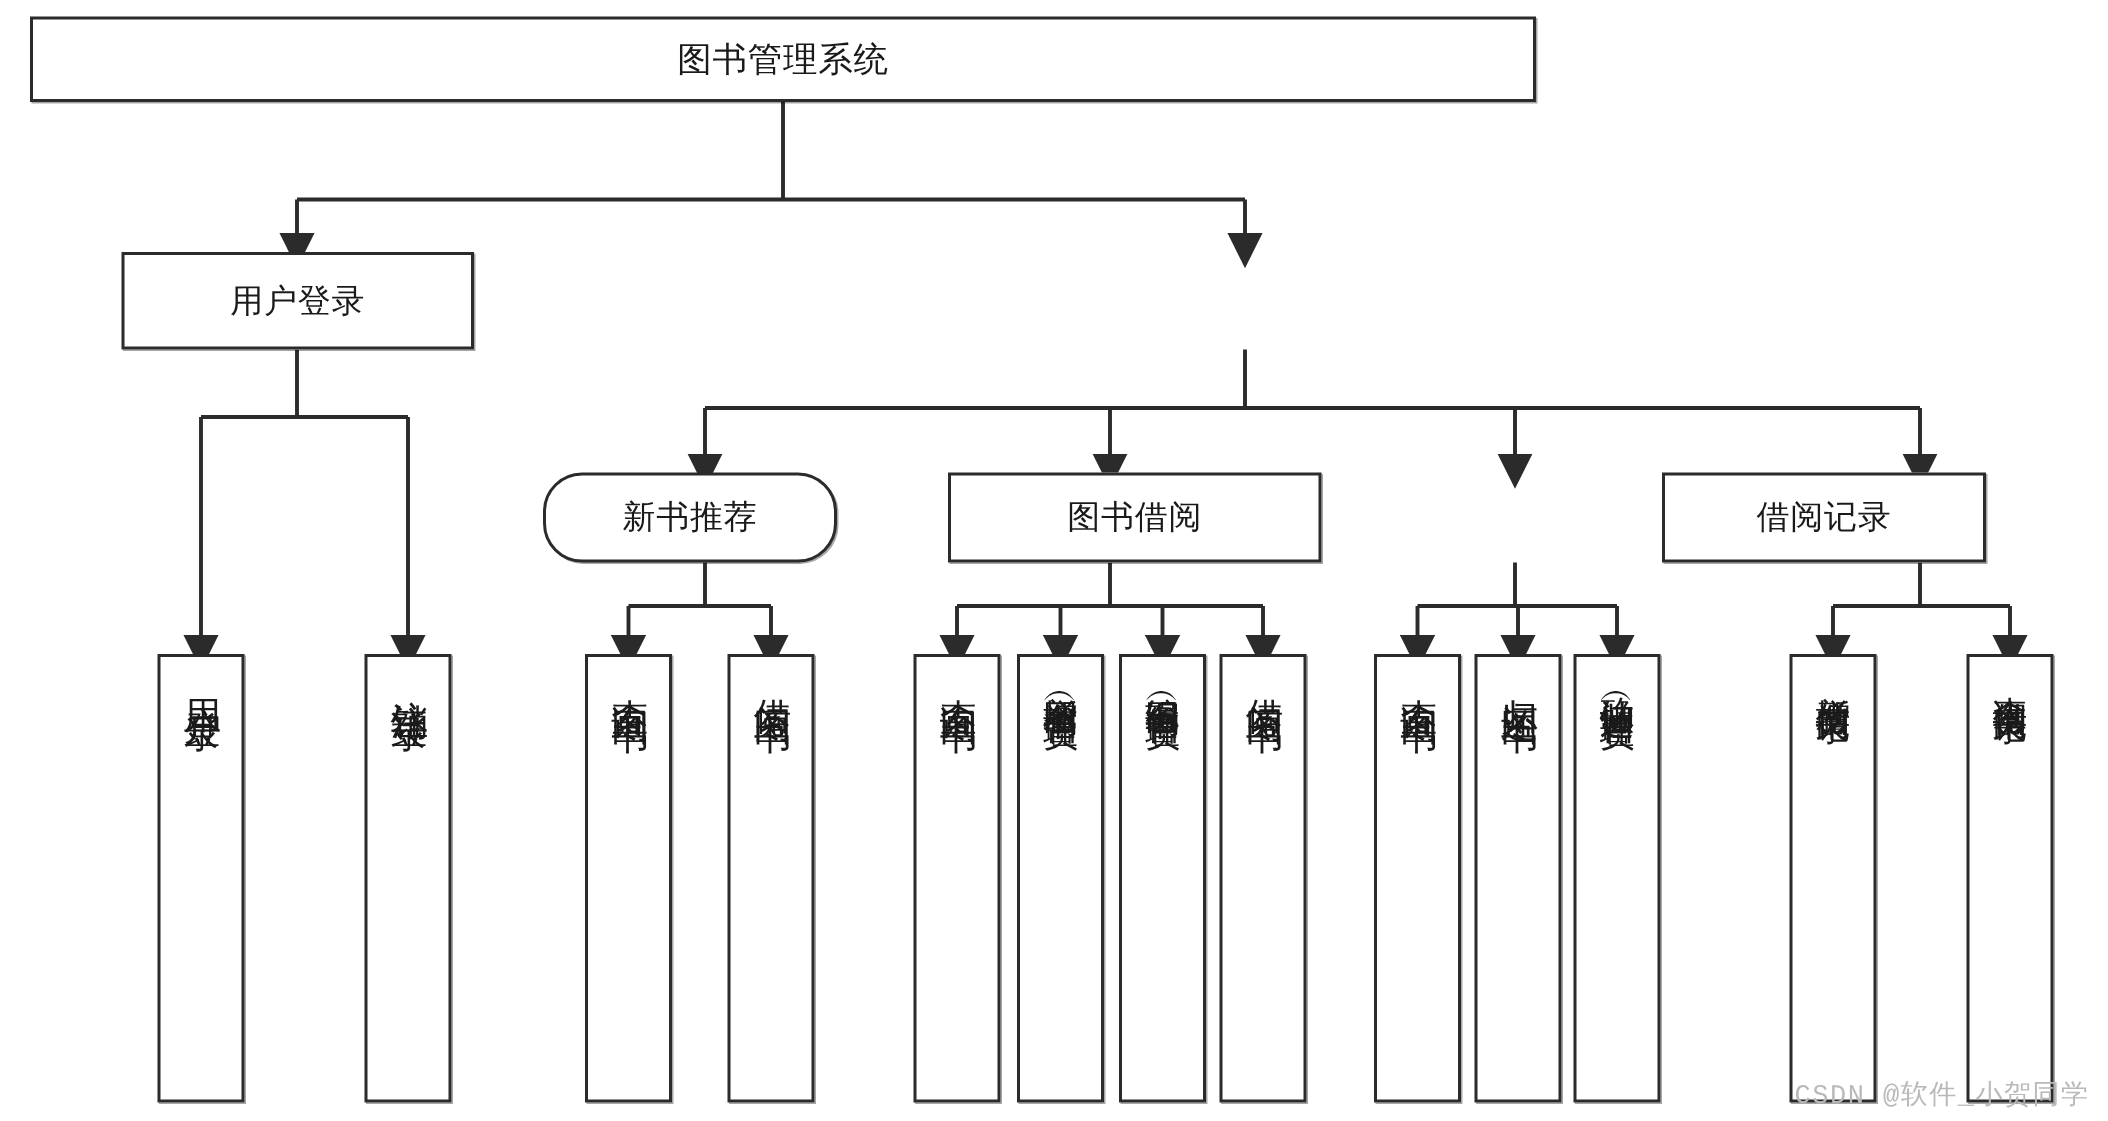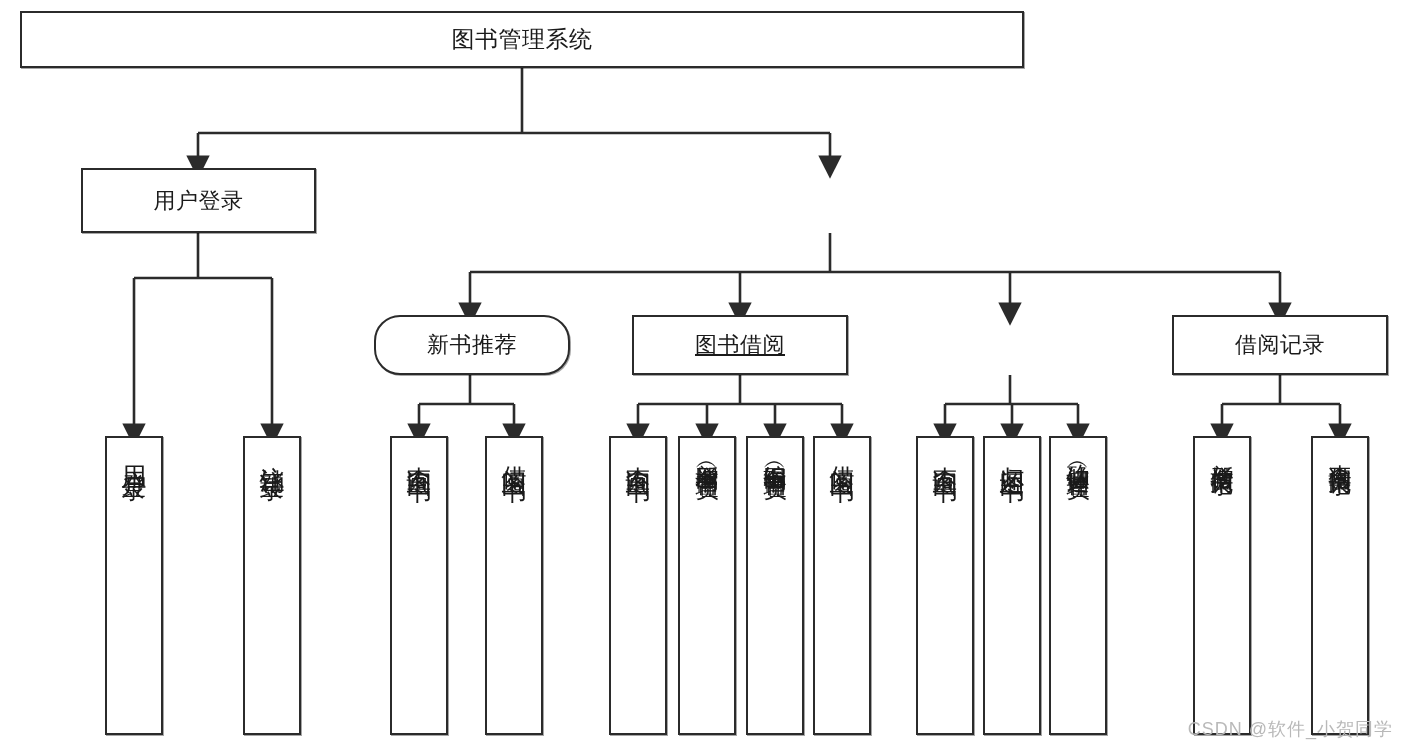--- a/index.html
+++ b/index.html
@@ -52,21 +52,21 @@
 
   #watermark{
     position:absolute;
     right:12px;
     bottom:6px;
     font-size:18px;
     color:#b9b9b9;
     letter-spacing:1px;
     white-space:nowrap;
     pointer-events:none;
-    font-family:Liberation Sans, sans-serif;
+    font-family:Liberation Mono, monospace;
   }
 </style>
 </head>
 <body>
 
 <div id="canvas">
 
   <svg id="edges" viewBox="0 0 1405 747" xmlns="http://www.w3.org/2000/svg">
     <defs>
       <marker id="arrow" markerWidth="9" markerHeight="9" refX="1" refY="4.5" orient="auto" markerUnits="strokeWidth">
@@ -119,27 +119,27 @@
   </svg>
 
   <div class="node h root" style="left:20px;top:11px;width:1004px;height:57px;">
     <span class="lbl">图书管理系统</span>
   </div>
 
   <div class="node h" style="left:81px;top:168px;width:235px;height:65px;">
     <span class="lbl">用户登录</span>
   </div>
 
-  <div class="node h" style="left:374px;top:315px;width:196px;height:60px;border-radius:26px;">
+  <div class="node h" style="left:362px;top:315px;width:196px;height:60px;border-radius:26px;">
     <span class="lbl">新书推荐</span>
   </div>
-  <div class="node h" style="left:632px;top:315px;width:216px;height:60px;text-decoration:underline;">
+  <div class="node h" style="left:632px;top:315px;width:249px;height:60px;">
     <span class="lbl">图书借阅</span>
   </div>
-  <div class="node h" style="left:1172px;top:315px;width:216px;height:60px;">
+  <div class="node h" style="left:1108px;top:315px;width:216px;height:60px;">
     <span class="lbl">借阅记录</span>
   </div>
 
   <div class="node v" style="left:105px;top:436px;width:58px;height:299px;">
     <span class="lbl">用户登录</span>
   </div>
   <div class="node v" style="left:243px;top:436px;width:58px;height:299px;">
     <span class="lbl">注销登录</span>
   </div>
 

